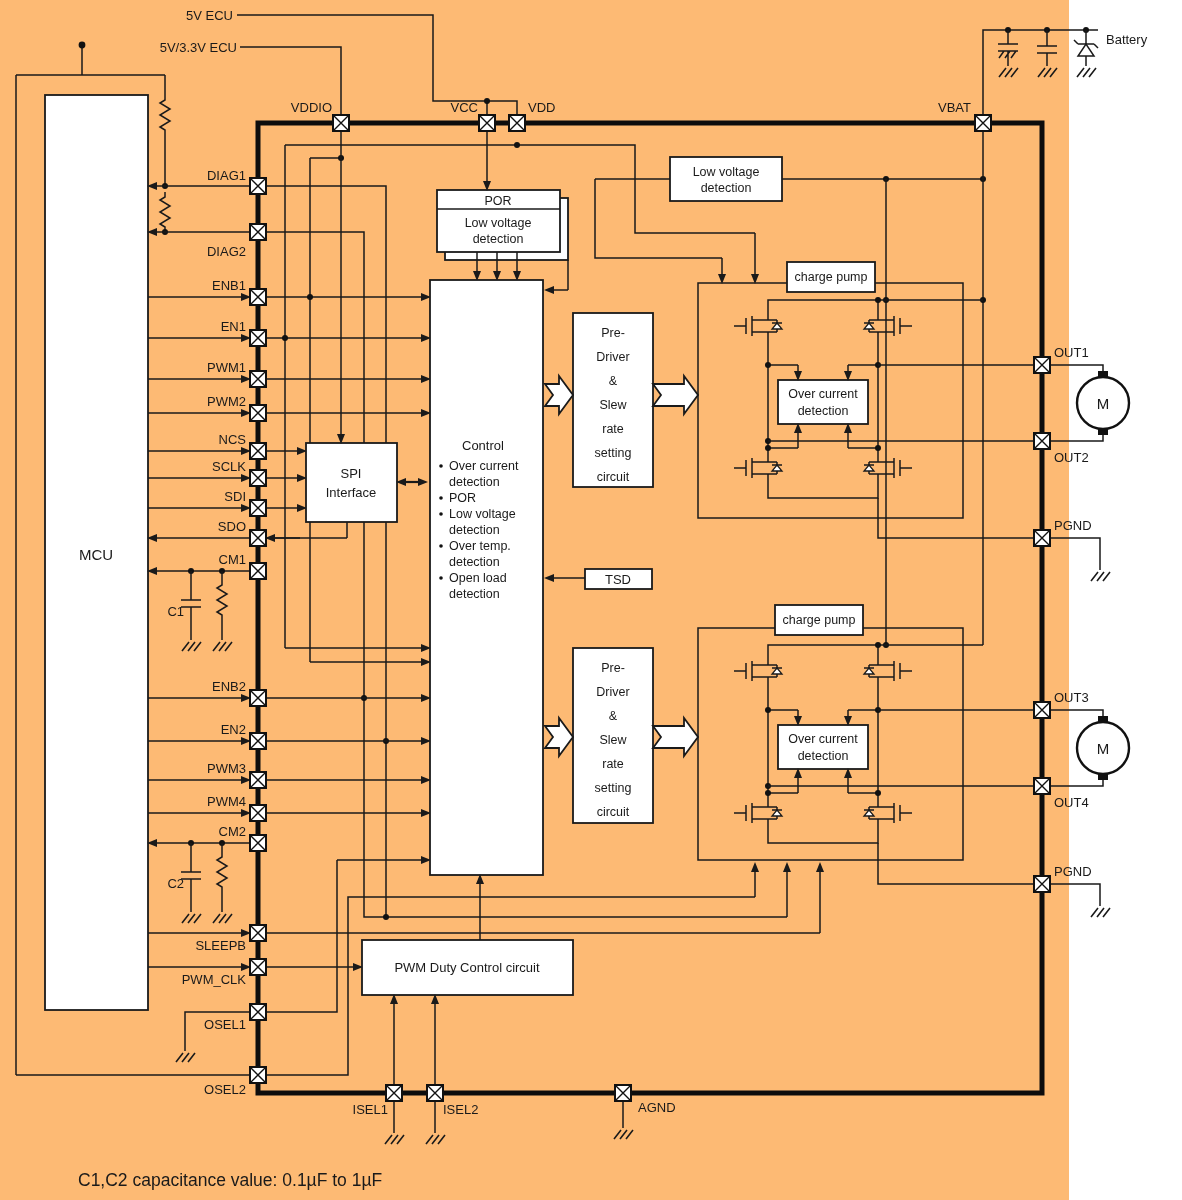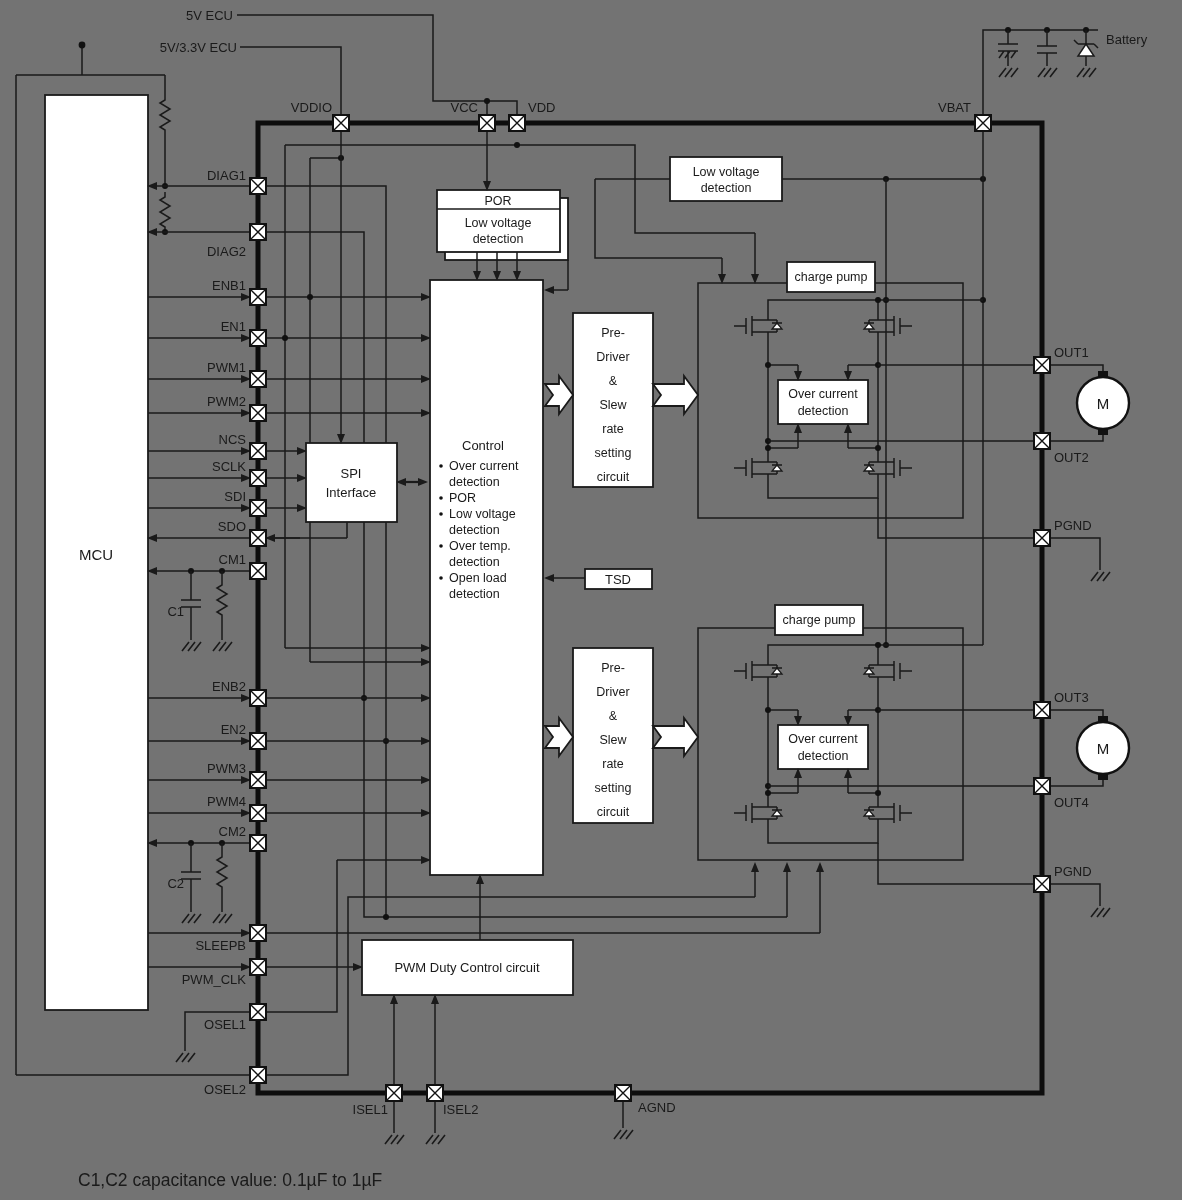--- a/index.html
+++ b/index.html
@@ -1,16 +1,16 @@
 <!DOCTYPE html>
 <html><head>
 <meta charset="utf-8">
 <style>
   html,body{margin:0;padding:0;background:#fff;}
-  .stage{position:relative;width:1182px;height:1200px;background:#737373;
+  .stage{position:relative;width:1069px;height:1200px;background:#fdba74;
          font-family:"Liberation Sans", sans-serif;}
   svg{display:block}
   svg text{fill:#1a1a1a;font-family:"Liberation Sans", sans-serif;}
   .w{stroke:#1a1a1a;stroke-width:1.5;fill:none;}
   .w2{stroke:#1a1a1a;stroke-width:2.2;fill:none;}
   .box{stroke:#1a1a1a;stroke-width:1.8;fill:#ffffff;}
   .boxthin{stroke:#1a1a1a;stroke-width:1.5;fill:none;}
   .ic{stroke:#0d0d0d;stroke-width:5;fill:none;}
   .dot{fill:#111;stroke:none;}
   .lbl{font-size:13px;}

